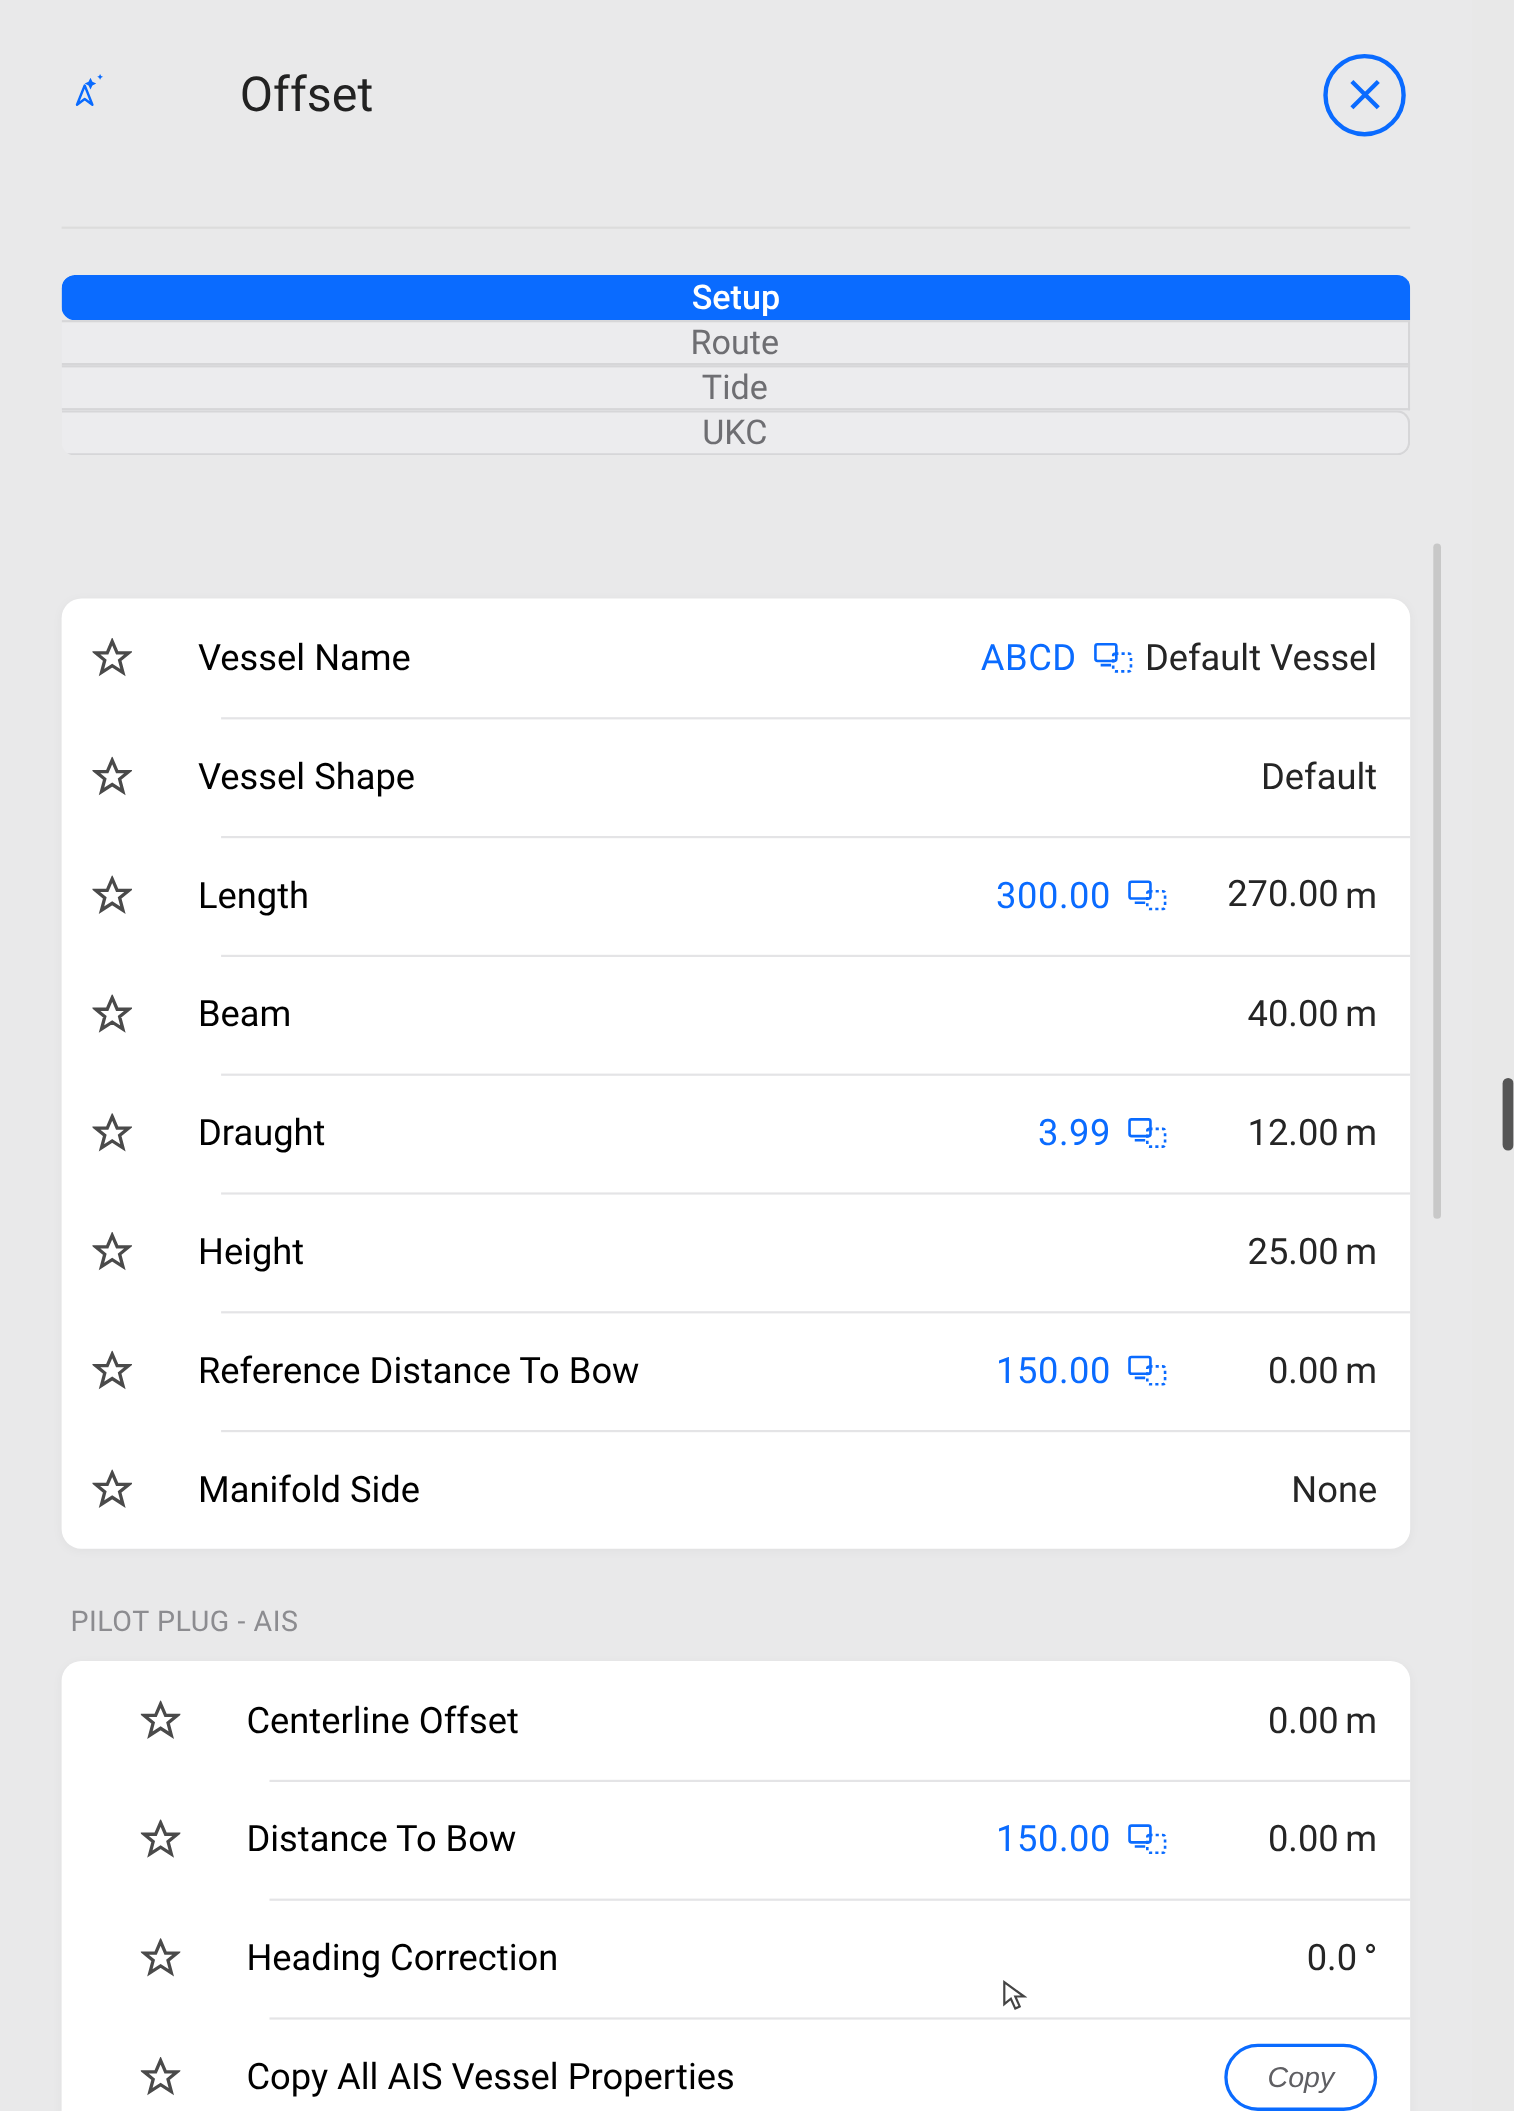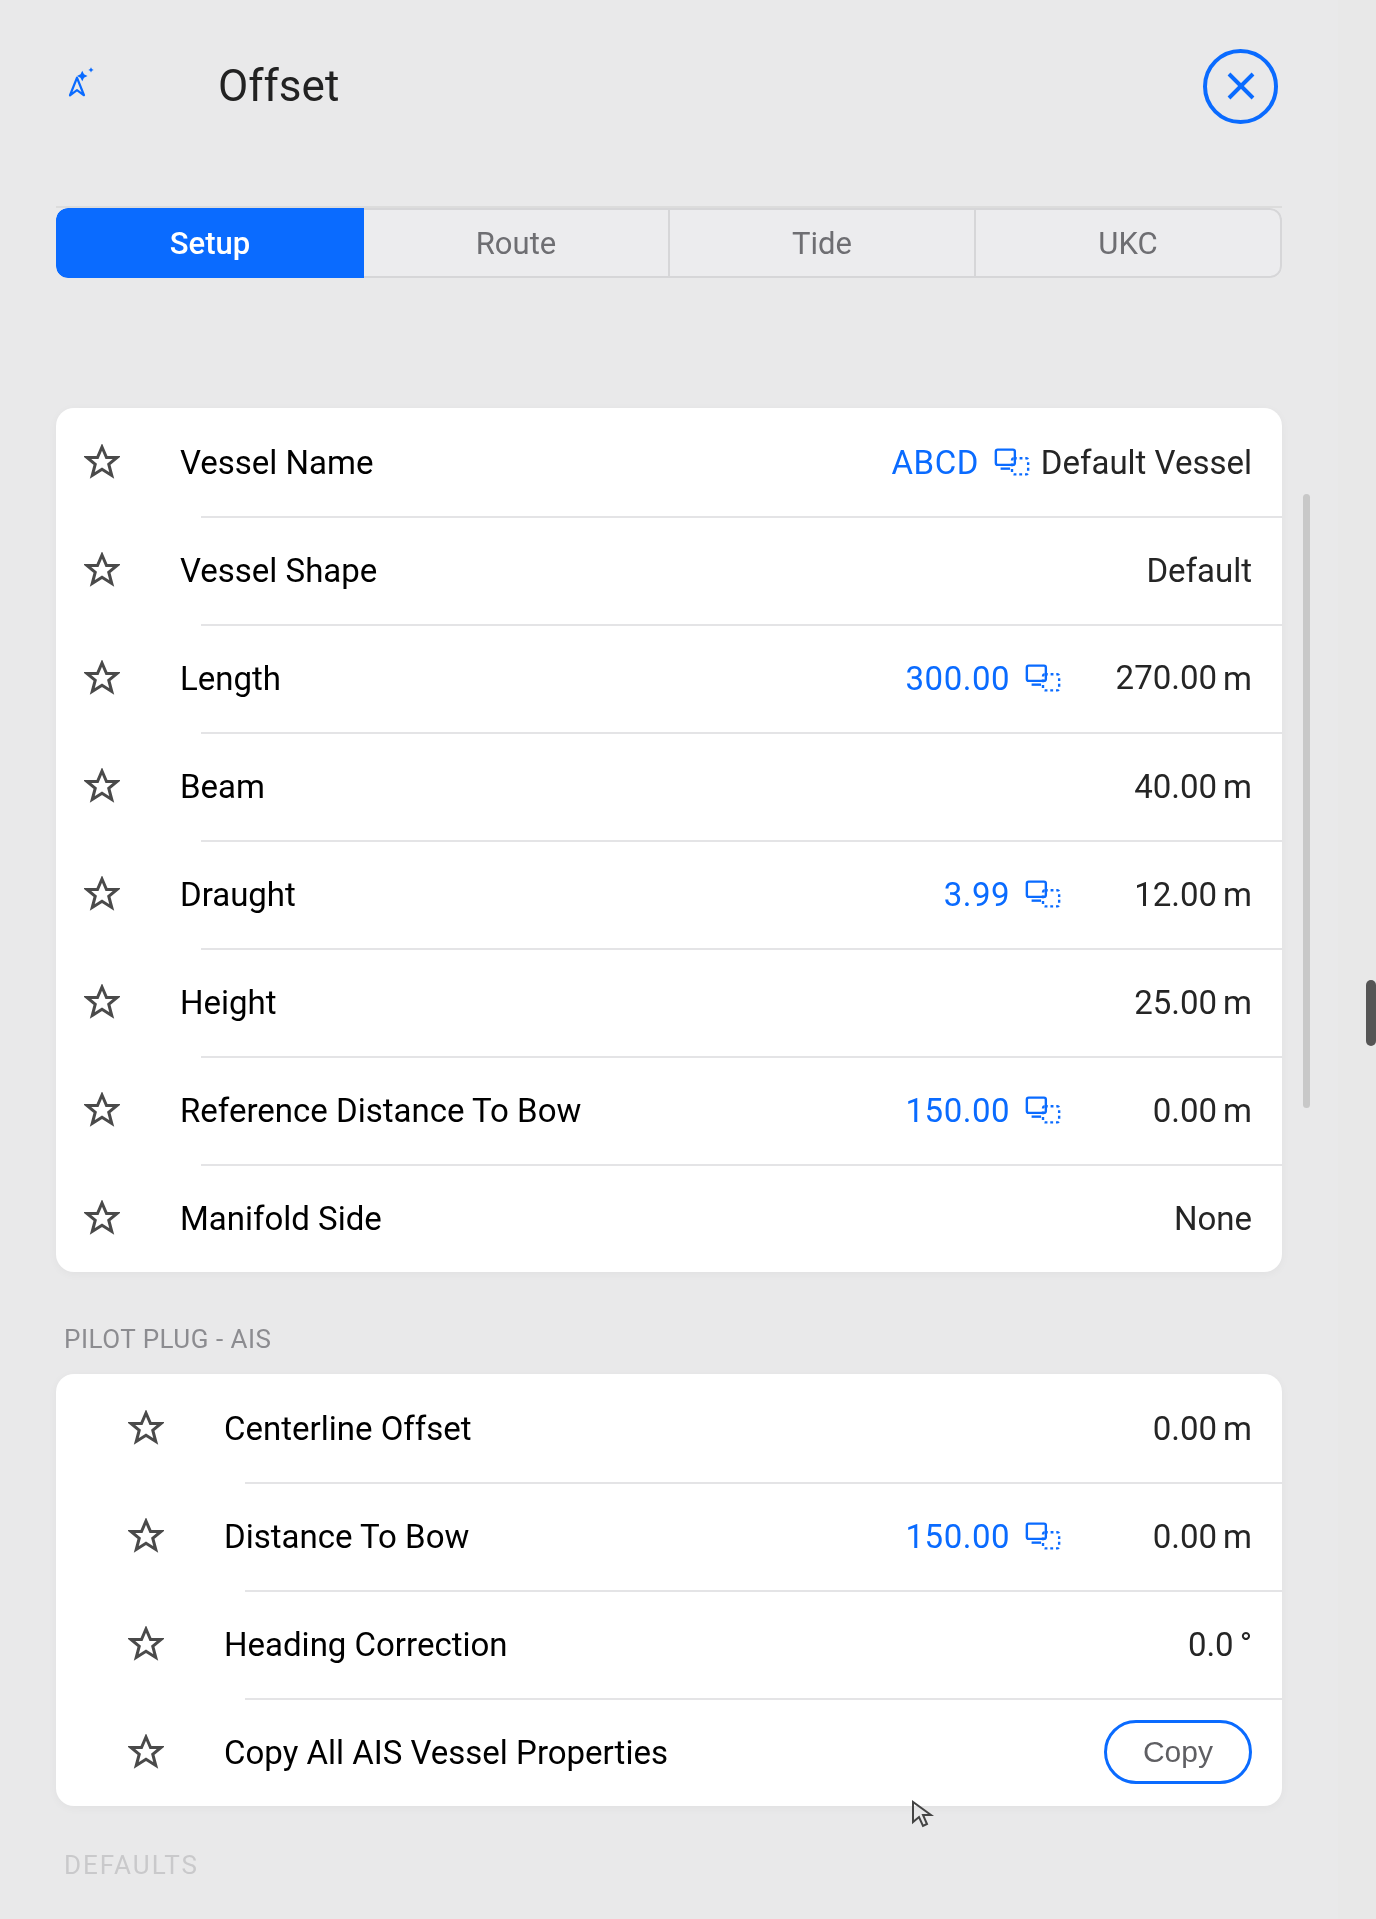--- a/index.html
+++ b/index.html
@@ -72,22 +72,24 @@
     margin-right: 4px;
   }
   .close-btn svg { width: 36px; height: 36px; }
   .divider-top {
     border: none;
     border-top: 2px solid #dcdcdc;
     margin-top: 70px;
   }
   .tabs {
     display: flex;
+    margin-top: 42px;
     border-radius: 12px;
     overflow: hidden;
+    flex-direction: column;
   }
   .tab {
     flex: 1;
     height: 70px;
     display: flex;
     align-items: center;
     justify-content: center;
     font-size: 31px;
     color: #6e6e72;
     background: #ececee;
@@ -173,24 +175,25 @@
     display: flex;
     flex-direction: row;
     align-items: flex-end;
     line-height: 1.05;
     margin-right: 6px;
   }
   .copy-btn {
     border: 3px solid #0a6bff;
     color: #5f5f63;
     background: transparent;
-    font-size: 30px;
+    font-size: 26px;
     padding: 12px 36px;
     border-radius: 999px;
     cursor: pointer;
+    font-style: italic;
   }
   .defaults-label {
     font-size: 26px;
     color: #c9c9cb;
     letter-spacing: 2px;
     margin-top: 44px;
     margin-left: 8px;
   }
   .cursor-icon {
     position: absolute;

